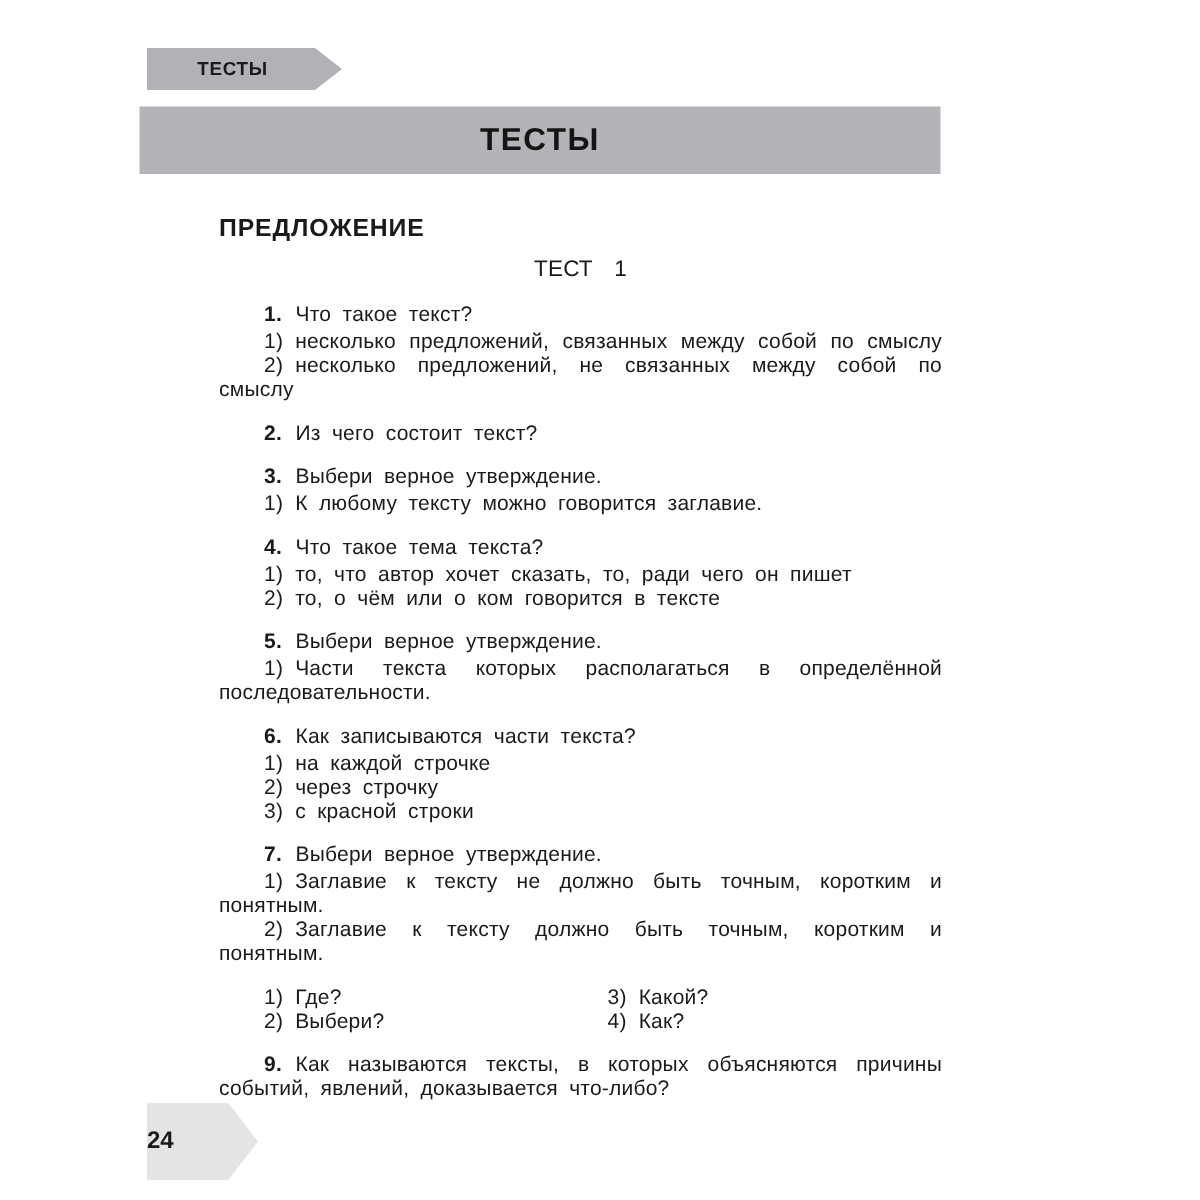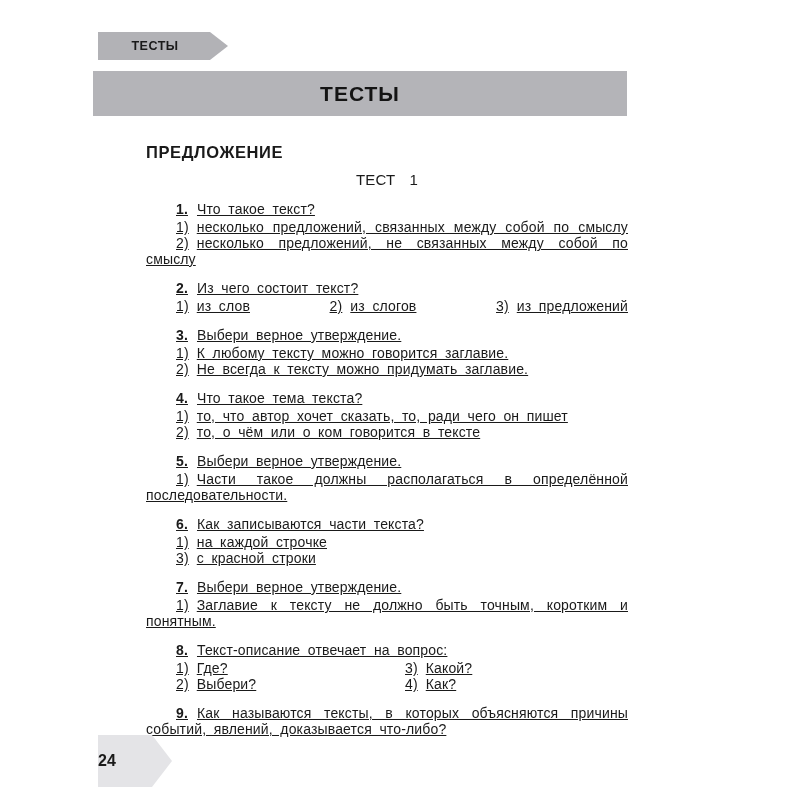--- a/index.html
+++ b/index.html
@@ -37,21 +37,21 @@
     font-size:14px;line-height:16px;word-spacing:3.5px;letter-spacing:.15px;
   }
   .section-title{
     margin:0 0 11px 0;
     font-size:16.5px;font-weight:bold;letter-spacing:.6px;line-height:17px;
   }
   .test-title{
     margin:0 0 7px 0;text-align:center;
     font-size:15px;font-weight:normal;word-spacing:10px;line-height:16px;
   }
-  .question{margin-top:13px;text-decoration:underline;}
+  .question{margin-top:13px;}
   p{margin:0;}
   .q-head{text-indent:30px;text-align:justify;margin-bottom:2px;}
   .q-num{font-weight:bold;margin-right:9px;}
   .opt{text-indent:30px;text-align:justify;}
   .opt.stretch{text-align-last:justify;}
   .o-label{margin-right:8px;}
   .opt-row{
     display:flex;justify-content:space-between;
     padding-left:30px;box-sizing:border-box;
   }
@@ -86,91 +86,80 @@
     </p>
     <p class="opt stretch">
       <span class="o-label">2)</span><span>несколько предложений, не связанных между собой по смыслу</span>
     </p>
   </div>
 
   <div class="question">
     <p class="q-head">
       <span class="q-num">2.</span><span class="q-text">Из чего состоит текст?</span>
     </p>
-    <div class="opt-row">
-      <span class="cell">
-        <span class="o-label">1)</span><span>из слов</span>
-      </span>
-      <span class="cell">
-        <span class="o-label">2)</span><span>из слогов</span>
-      </span>
-      <span class="cell">
-        <span class="o-label">3)</span><span>из предложений</span>
-      </span>
-    </div>
   </div>
 
   <div class="question">
     <p class="q-head">
       <span class="q-num">3.</span><span class="q-text">Выбери верное утверждение.</span>
     </p>
     <p class="opt">
       <span class="o-label">1)</span><span>К любому тексту можно говорится заглавие.</span>
-    </p>
-    <p class="opt">
-      <span class="o-label">2)</span><span>Не всегда к тексту можно придумать заглавие.</span>
     </p>
   </div>
 
   <div class="question">
     <p class="q-head">
       <span class="q-num">4.</span><span class="q-text">Что такое тема текста?</span>
     </p>
     <p class="opt">
       <span class="o-label">1)</span><span>то, что автор хочет сказать, то, ради чего он пишет</span>
     </p>
     <p class="opt">
       <span class="o-label">2)</span><span>то, о чём или о ком говорится в тексте</span>
     </p>
   </div>
 
   <div class="question">
     <p class="q-head">
       <span class="q-num">5.</span><span class="q-text">Выбери верное утверждение.</span>
     </p>
     <p class="opt">
-      <span class="o-label">1)</span><span>Части такое должны располагаться в определённой последователь­ности.</span>
+      <span class="o-label">1)</span><span>Части текста которых располагаться в определённой последователь­ности.</span>
     </p>
   </div>
 
   <div class="question">
     <p class="q-head">
       <span class="q-num">6.</span><span class="q-text">Как записываются части текста?</span>
     </p>
     <p class="opt">
       <span class="o-label">1)</span><span>на каждой строчке</span>
+    </p>
+    <p class="opt">
+      <span class="o-label">2)</span><span>через строчку</span>
     </p>
     <p class="opt">
       <span class="o-label">3)</span><span>с красной строки</span>
     </p>
   </div>
 
   <div class="question">
     <p class="q-head">
       <span class="q-num">7.</span><span class="q-text">Выбери верное утверждение.</span>
     </p>
     <p class="opt stretch">
       <span class="o-label">1)</span><span>Заглавие к тексту не должно быть точным, коротким и понятным.</span>
     </p>
+    <p class="opt">
+      <span class="o-label">2)</span><span>Заглавие к тексту должно быть точным, коротким и понятным.</span>
+    </p>
   </div>
 
   <div class="question">
-    <p class="q-head">
-      <span class="q-num">8.</span><span class="q-text">Текст-описание отвечает на вопрос:</span>
-    </p>
     <div class="opt-grid">
       <span class="cell">
         <span class="o-label">1)</span><span>Где?</span>
       </span>
       <span class="cell">
         <span class="o-label">3)</span><span>Какой?</span>
       </span>
       <span class="cell">
         <span class="o-label">2)</span><span>Выбери?</span>
       </span>

